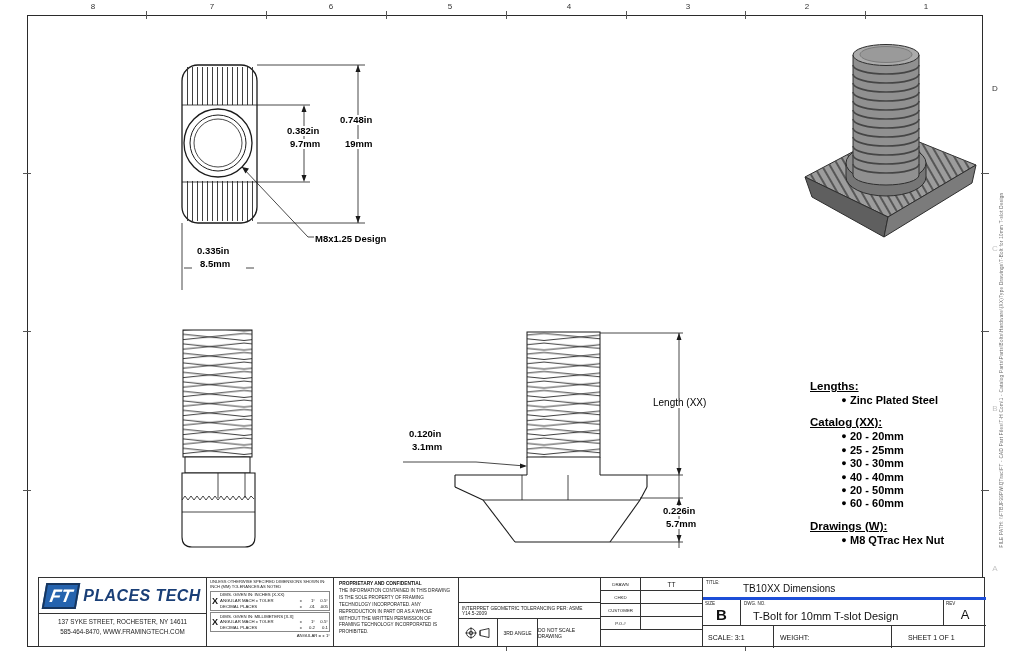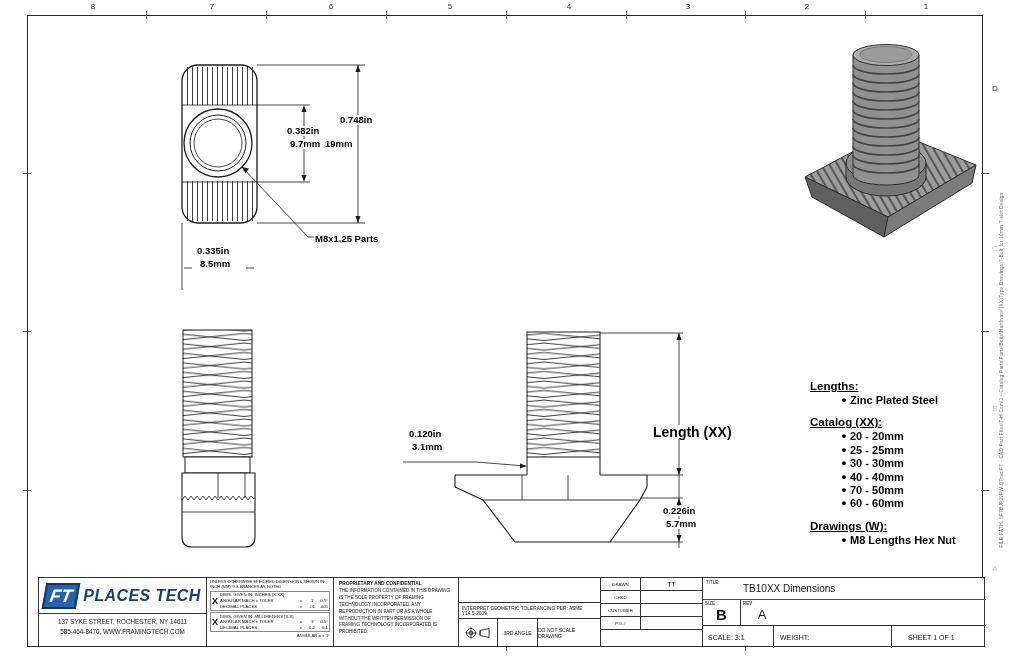--- a/index.html
+++ b/index.html
@@ -9,21 +9,21 @@
          border:1.3px solid #2b2b2b;box-sizing:border-box;}
   .zone-num{position:absolute;top:2px;width:20px;text-align:center;
             font-size:8px;color:#333;}
   .zone-letter{position:absolute;left:989px;width:12px;text-align:center;
                font-size:8px;color:#333;}
   .dimzl{opacity:.3;}
   .tick-v{position:absolute;width:1px;height:8px;background:#555;}
   .tick-h{position:absolute;width:8px;height:1px;background:#555;}
   .dim{position:absolute;font-size:9.5px;font-weight:600;line-height:1;
        background:#fff;padding:0 1px;white-space:nowrap;color:#000;}
-  .lenlab{font-weight:700;font-size:14px;margin-top:27px;}
+  .lenlab{font-weight:400;font-size:10px;}
   
   .notes{position:absolute;left:810px;top:380px;width:200px;color:#000;}
   .notes .nh{font-size:11.5px;font-weight:bold;text-decoration:underline;margin:0;}
   .notes .item{display:flex;font-size:11px;font-weight:bold;line-height:13.4px;}
   .notes .bullet{width:12px;text-align:center;margin-left:28px;font-size:9px;}
   .gap10{height:9px;} .gap3{height:2px;}
   
   .vpath{position:absolute;left:724px;top:365px;width:560px;height:10px;
          transform:rotate(-90deg);font-size:4.6px;color:#666;
          letter-spacing:.3px;text-align:center;white-space:nowrap;}
@@ -61,21 +61,21 @@
   .ang-box{width:40px;border-left:1px solid #333;font-size:5px;display:flex;
            align-items:center;justify-content:center;box-sizing:border-box;text-align:center;}
   .dns-box{flex:1;border-left:1px solid #333;font-size:5px;display:flex;
            align-items:center;justify-content:center;box-sizing:border-box;}
   .appr-cell{left:562px;width:102px;}
   .arow{display:flex;height:13px;border-bottom:1px solid #333;box-sizing:border-box;}
   .alabel{width:40px;border-right:1px solid #333;font-size:4.4px;display:flex;
           align-items:center;justify-content:center;box-sizing:border-box;color:#222;}
   .aval{flex:1;font-size:6.5px;display:flex;align-items:center;justify-content:center;}
   .title-cell{left:664px;width:283px;border-right:none;}
-  .trow1{height:22px;border-bottom:1px solid #1d4ed8;position:relative;box-sizing:border-box;}
+  .trow1{height:22px;border-bottom:3px solid #1d4ed8;position:relative;box-sizing:border-box;}
   .trow2{height:26px;border-bottom:1px solid #333;display:flex;box-sizing:border-box;}
   .trow3{height:22px;display:flex;align-items:center;font-size:7px;box-sizing:border-box;}
   .mini{font-size:4.5px;color:#222;position:absolute;}
   .size-box{width:38px;border-right:1px solid #333;position:relative;box-sizing:border-box;}
   .dwg-box{flex:1;border-right:1px solid #333;position:relative;box-sizing:border-box;}
   .rev-box{width:42px;position:relative;}
   .bigB{position:absolute;left:0;right:0;top:6px;text-align:center;
         font-size:15px;font-weight:bold;}
   .bigA{position:absolute;left:0;right:0;top:7px;text-align:center;font-size:13px;}
   .titleval{position:absolute;left:40px;top:5px;font-size:10px;}
@@ -151,22 +151,22 @@
     <line x1="148" y1="185" x2="154" y2="185"></line>
     <polygon points="82,115 89,116.5 85.5,121.5" fill="#1b1b1b" stroke="none"></polygon>
     <line x1="22" y1="171" x2="22" y2="238"></line>
     <line x1="24" y1="216" x2="32" y2="216"></line>
     <line x1="86" y1="216" x2="94" y2="216"></line>
   </g>
 </svg>
 <span class="dim" style="left:286px;top:126px">0.382in</span>
 <span class="dim" style="left:289px;top:139px">9.7mm</span>
 <span class="dim" style="left:339px;top:115px">0.748in</span>
-<span class="dim" style="left:324px;top:139px">19mm</span>
-<span class="dim" style="left:314px;top:234px">M8x1.25 Parts</span>
+<span class="dim" style="left:344px;top:139px">19mm</span>
+<span class="dim" style="left:314px;top:234px">M8x1.25 Design</span>
 <span class="dim" style="left:196px;top:246px">0.335in</span>
 <span class="dim" style="left:199px;top:259px">8.5mm</span>
 
 <svg style="left:780px;top:25px" width="210" height="225" viewBox="0 0 210 225">
   <defs>
     <pattern id="stripeB" width="7" height="7" patternUnits="userSpaceOnUse" patternTransform="rotate(-30)">
       <line x1="1" y1="0" x2="1" y2="7" stroke="#4f4f4f" stroke-width="1.8"></line>
     </pattern>
   </defs>
   <g>
@@ -280,32 +280,32 @@
   <div class="item">
     <span class="bullet">●</span>
     <span>30 - 30mm</span>
   </div>
   <div class="item">
     <span class="bullet">●</span>
     <span>40 - 40mm</span>
   </div>
   <div class="item">
     <span class="bullet">●</span>
-    <span>70 - 50mm</span>
+    <span>20 - 50mm</span>
   </div>
   <div class="item">
     <span class="bullet">●</span>
     <span>60 - 60mm</span>
   </div>
   <div class="gap10"></div>
   <p class="nh">Drawings (W):</p>
   <div class="gap3"></div>
   <div class="item">
     <span class="bullet">●</span>
-    <span>M8 Lengths Hex Nut</span>
+    <span>M8 QTrac Hex Nut</span>
   </div>
 </div>
 
 <div class="tb">
 
   <div class="cell logo-cell">
     <div class="logo-row">
       <span class="ft-badge">FT</span>
       <span class="company">PLACES TECH</span>
     </div>
@@ -405,20 +405,24 @@
   <div class="cell title-cell">
     <div class="trow1">
       <span class="mini" style="left:3px;top:2px">TITLE:</span>
       <span class="titleval">TB10XX Dimensions</span>
     </div>
     <div class="trow2">
       <div class="size-box">
         <span class="mini" style="left:2px;top:1px">SIZE</span>
         <span class="bigB">B</span>
       </div>
+      <div class="dwg-box">
+        <span class="mini" style="left:3px;top:1px">DWG.  NO.</span>
+        <span class="dwgval">T-Bolt for 10mm T-slot Design</span>
+      </div>
       <div class="rev-box">
         <span class="mini" style="left:2px;top:1px">REV</span>
         <span class="bigA">A</span>
       </div>
     </div>
     <div class="trow3">
       <span class="sc1">SCALE: 3:1</span>
       <span class="sc2">WEIGHT:</span>
       <span class="sc3">SHEET 1 OF 1</span>
     </div>

